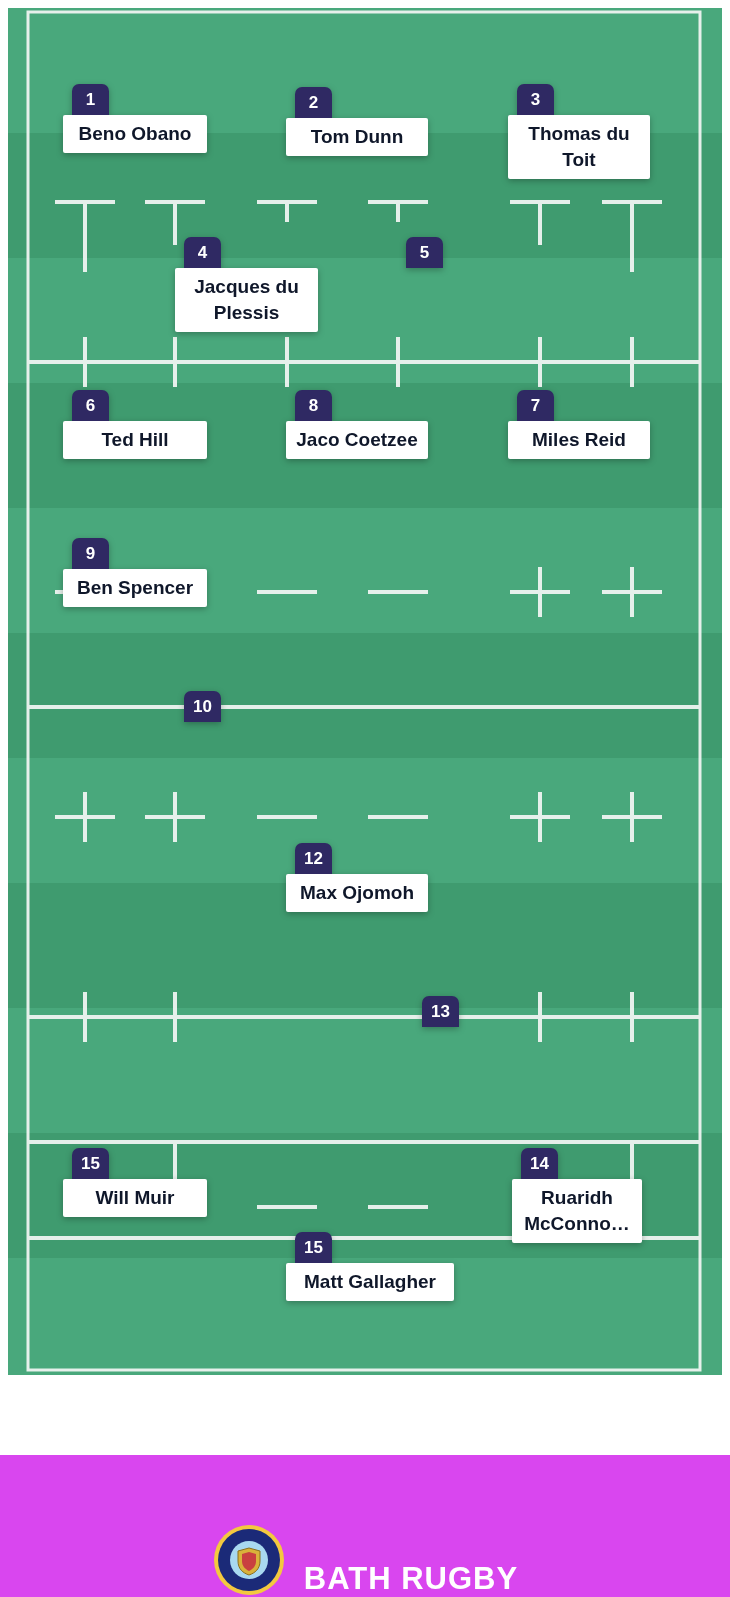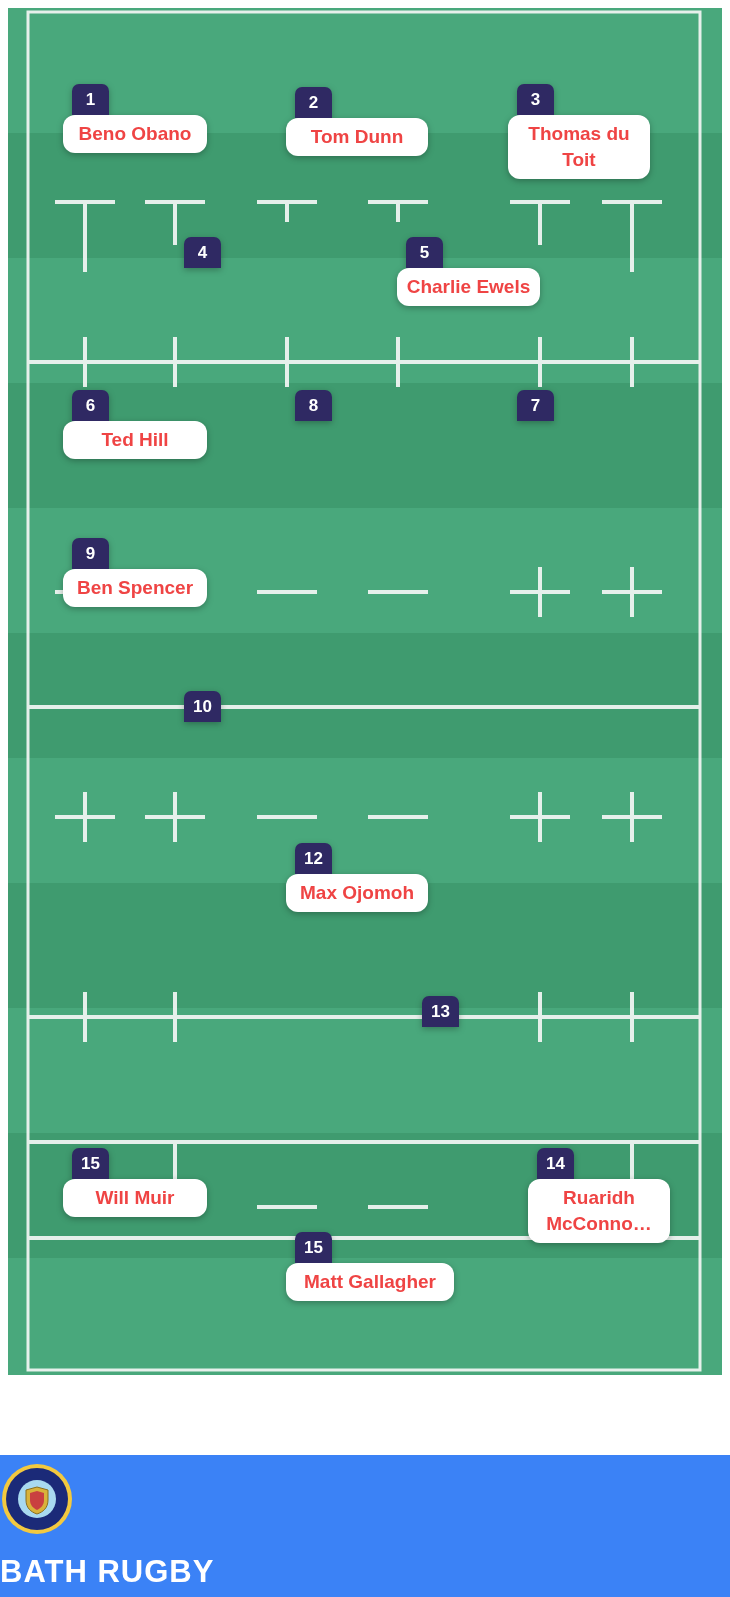--- a/index.html
+++ b/index.html
@@ -24,29 +24,29 @@
   }
   .badge {
     display:inline-flex; align-items:center; justify-content:center;
     min-width:37px; height:31px; padding:0 9px; box-sizing:border-box;
     margin-left:9px;
     background:#2f2963; color:#ffffff;
     border-radius:7px 7px 0 0;
     font-weight:bold; font-size:17px;
   }
   .name-box {
-    background:#ffffff; color:#ef4444;
+    background:#ffffff; color:#0f172a;
     font-weight:bold; font-size:19px; line-height:1.38;
-    text-align:center; padding:6px 6px; border-radius:12px;
+    text-align:center; padding:6px 6px; border-radius:2px;
     box-sizing:border-box;
   }
   .footer {
     position:absolute; left:0; top:1455px; width:730px; height:142px;
-    background:#3b82f6;
-    display:flex; align-items:flex-start; justify-content:center; gap:18px;flex-direction:column;
+    background:#d946ef;
+    display:flex; align-items:flex-end; justify-content:center; gap:18px;
   }
   .footer-team {
     color:#ffffff; font-weight:bold; font-size:31px; letter-spacing:1px;
   }
 </style>
 </head>
 <body>
 
 <div class="pitch"></div>
 
@@ -96,42 +96,44 @@
 <div class="player" style="left:508px;top:84px;width:142px">
   <div class="badge">
       <span>3</span>
     </div>
   <div class="name-box">Thomas du Toit</div>
 </div>
 <div class="player" style="left:175px;top:237px;width:143px">
   <div class="badge">
       <span>4</span>
     </div>
+  <div class="name-box">Jacques du Plessis</div>
 </div>
 <div class="player" style="left:397px;top:237px;width:143px">
   <div class="badge">
       <span>5</span>
     </div>
-  <div class="name-box">Charlie Ewels</div>
 </div>
 <div class="player" style="left:63px;top:390px;width:144px">
   <div class="badge">
       <span>6</span>
     </div>
   <div class="name-box">Ted Hill</div>
 </div>
 <div class="player" style="left:286px;top:390px;width:142px">
   <div class="badge">
       <span>8</span>
     </div>
+  <div class="name-box">Jaco Coetzee</div>
 </div>
 <div class="player" style="left:508px;top:390px;width:142px">
   <div class="badge">
       <span>7</span>
     </div>
+  <div class="name-box">Miles Reid</div>
 </div>
 <div class="player" style="left:63px;top:538px;width:144px">
   <div class="badge">
       <span>9</span>
     </div>
   <div class="name-box">Ben Spencer</div>
 </div>
 <div class="player" style="left:175px;top:691px;width:142px">
   <div class="badge">
       <span>10</span>
@@ -147,21 +149,21 @@
   <div class="badge">
       <span>13</span>
     </div>
 </div>
 <div class="player" style="left:63px;top:1148px;width:144px">
   <div class="badge">
       <span>15</span>
     </div>
   <div class="name-box">Will Muir</div>
 </div>
-<div class="player" style="left:528px;top:1148px;width:142px">
+<div class="player" style="left:512px;top:1148px;width:130px">
   <div class="badge">
       <span>14</span>
     </div>
   <div class="name-box">Ruaridh McConno…</div>
 </div>
 <div class="player" style="left:286px;top:1232px;width:168px">
   <div class="badge">
       <span>15</span>
     </div>
   <div class="name-box">Matt Gallagher</div>

